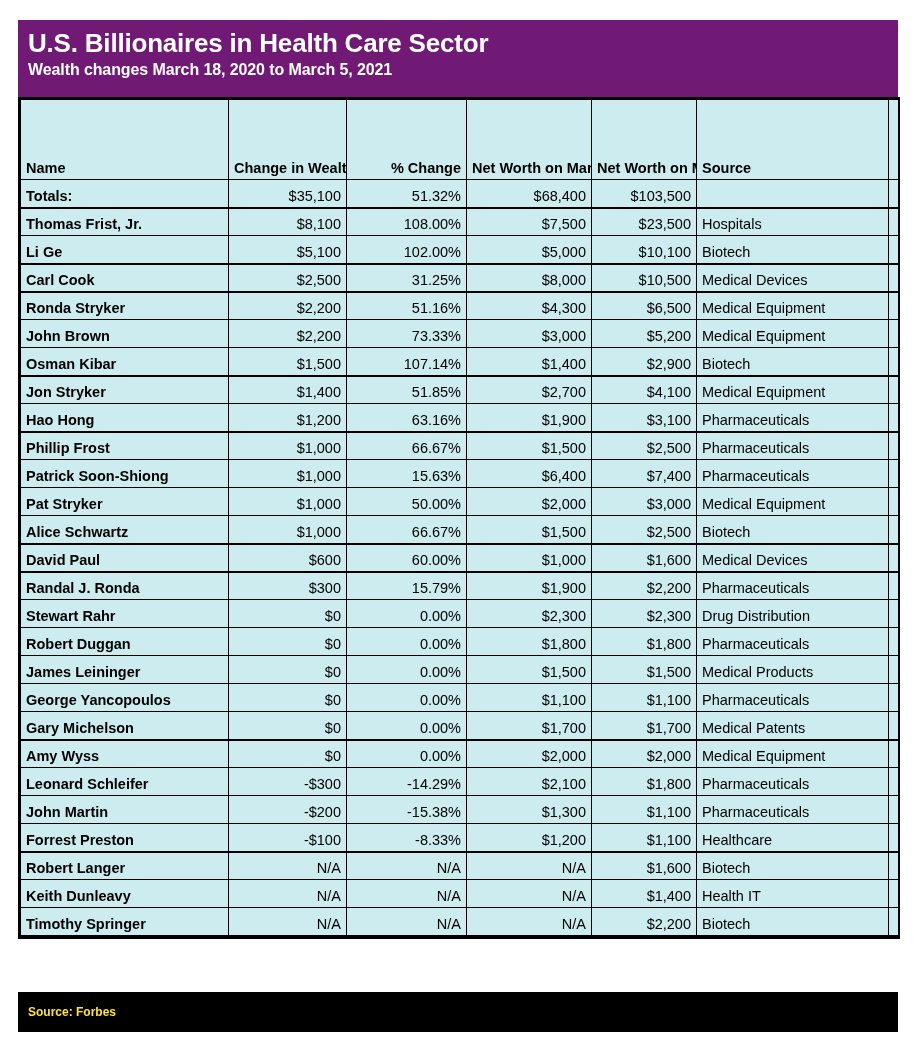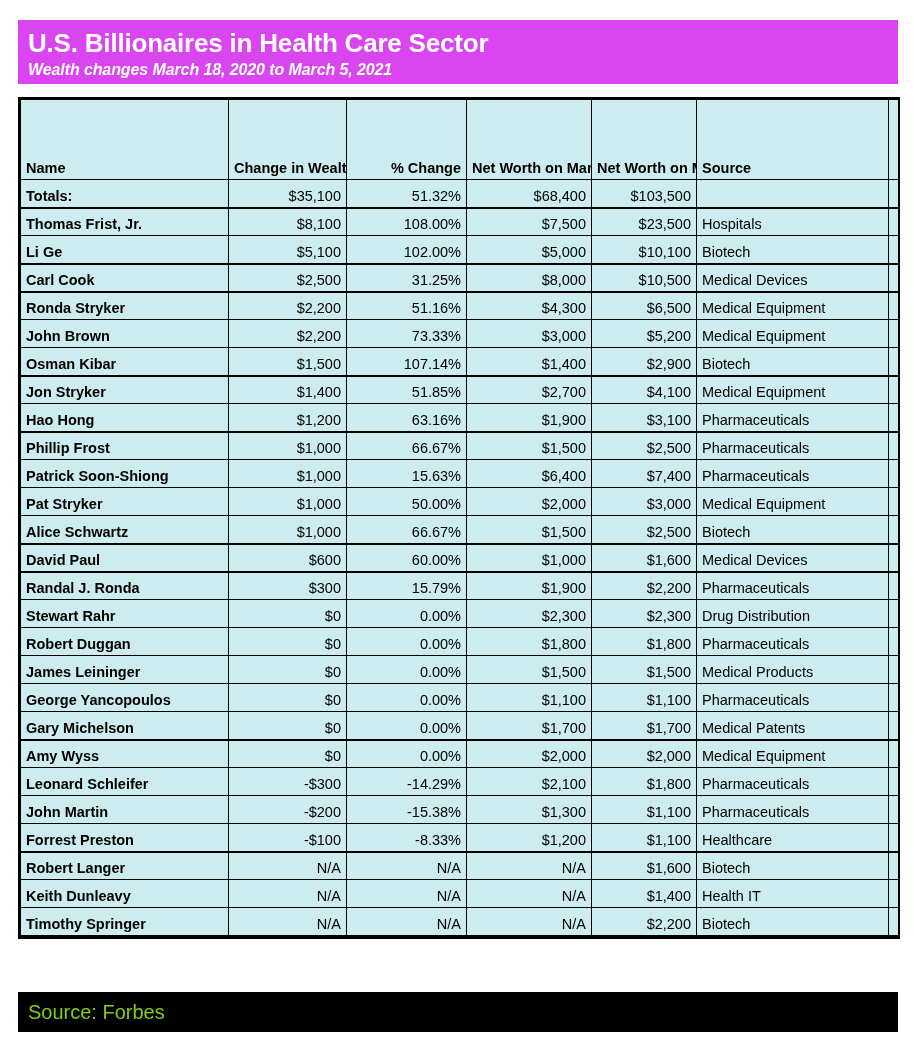--- a/index.html
+++ b/index.html
@@ -20,38 +20,37 @@
     background: #ffffff;
     overflow: hidden;
   }
 
   
   .banner {
     position: absolute;
     left: 18px;
     top: 20px;
     width: 880px;
-    height: 64px;
-    background: #d946ef;
+    height: 80px;
+    background: #701a75;
     box-sizing: border-box;
     padding: 7px 0 8px 10px;
   }
   .banner-title {
     color: #ffffff;
     font-size: 26px;
     font-weight: bold;
     line-height: 32px;
     letter-spacing: -0.2px;
     white-space: nowrap;
   }
   .banner-subtitle {
     color: #ffffff;
     font-size: 16px;
     font-weight: bold;
-    font-style: italic;
     line-height: 22px;
     letter-spacing: -0.1px;
     white-space: nowrap;
   }
 
   
   .table-wrap {
     position: absolute;
     left: 18px;
     top: 97px;
@@ -118,23 +117,23 @@
     position: absolute;
     left: 18px;
     top: 992px;
     width: 880px;
     height: 40px;
     background: #000000;
     box-sizing: border-box;
     padding: 9px 0 0 10px;
   }
   .footer-text {
-    color: #84cc16;
-    font-size: 20px;
-    font-weight: normal;
+    color: #fde047;
+    font-size: 12px;
+    font-weight: bold;
     line-height: 22px;
     white-space: nowrap;
   }
 </style>
 </head>
 <body>
 
 <div id="page">
 
   <div class="banner">

